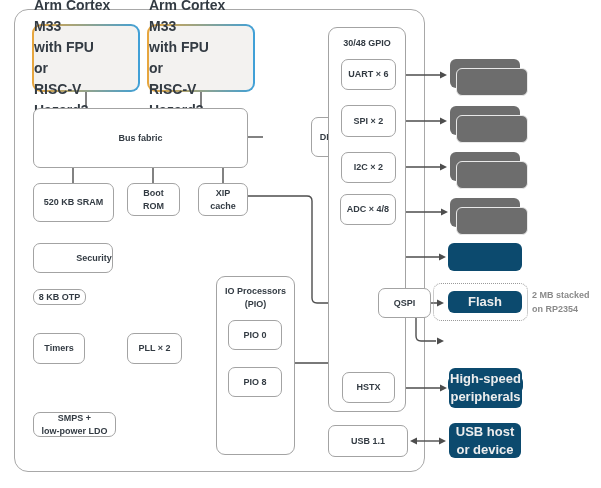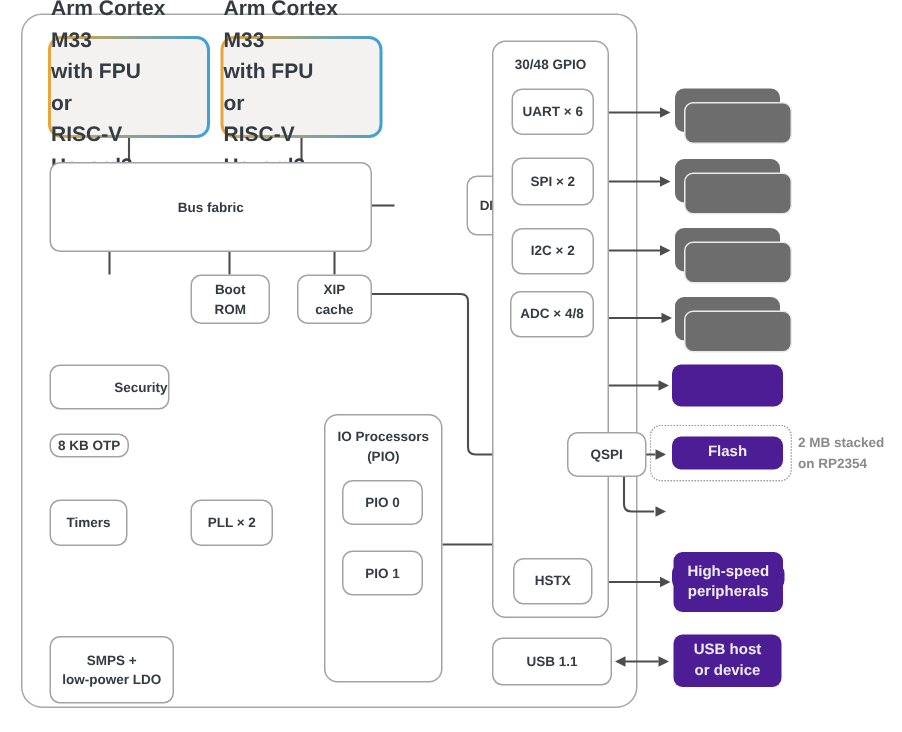--- a/index.html
+++ b/index.html
@@ -8,22 +8,22 @@
   .outline{position:absolute;border:1.4px solid #a8a8a8;border-radius:14px;box-sizing:border-box;background:#fff;}
   .box{position:absolute;background:#ffffff;border:1.4px solid #a3a3a3;border-radius:7px;
     display:flex;align-items:center;justify-content:center;font-size:9px;line-height:1.4;
     text-align:center;white-space:pre-line;box-sizing:border-box;}
   .cpu{position:absolute;border-radius:9px;background:linear-gradient(90deg,#e8a63d,#3fa0d8);
     padding:2px;box-sizing:border-box;}
   .cpu-inner{width:100%;height:100%;background:#f3f2f0;border-radius:7px;display:flex;
     align-items:center;justify-content:center;font-size:14px;line-height:1.5;text-align:left;white-space:pre-line;}
   .sect{position:absolute;border:1.4px solid #a3a3a3;border-radius:9px;box-sizing:border-box;background:#fff;}
   .sect-title{position:absolute;left:0;right:0;text-align:center;font-size:9px;line-height:1.45;white-space:pre-line;}
-  .gray{position:absolute;background:#4c1d95;border-radius:6px;display:flex;align-items:center;
-    justify-content:center;color:#ededed;font-size:10px;line-height:1.35;text-align:center;white-space:pre-line;}
+  .gray{position:absolute;background:#0c4a6e;border-radius:6px;display:flex;align-items:center;
+    justify-content:center;color:#ededed;font-size:13px;line-height:1.35;text-align:center;white-space:pre-line;}
   .stk-back{position:absolute;background:#6d6d6d;border-radius:6px;}
   .stk-front{position:absolute;background:#6d6d6d;border-radius:6px;border:1px solid #e9e9e9;box-sizing:border-box;}
   .dotted{position:absolute;border:1.6px dotted #9a9a9a;border-radius:8px;box-sizing:border-box;}
   .note{position:absolute;color:#8a8a8a;font-size:9px;line-height:1.55;white-space:pre-line;}
   svg.lines{position:absolute;left:0;top:0;pointer-events:none;}
 </style>
 </head>
 <body>
 
 <div class="canvas">
@@ -78,38 +78,39 @@
   <div class="cpu" style="left:147px;top:24px;width:108px;height:68px;">
     <div class="cpu-inner">Arm Cortex M33
 with FPU
 or
 RISC-V Hazard3</div>
   </div>
 
   <div class="box" style="left:33px;top:108px;width:215px;height:60px;">Bus fabric</div>
   <div class="box" style="left:263px;top:117px;width:38px;height:40px;margin-left:48px;">DMA</div>
 
+  <div class="box" style="left:33px;top:183px;width:81px;height:39px;">520 KB SRAM</div>
   <div class="box" style="left:127px;top:183px;width:53px;height:33px;">Boot
 ROM</div>
   <div class="box" style="left:198px;top:183px;width:50px;height:33px;">XIP
 cache</div>
 
   <div class="box" style="left:33px;top:243px;width:80px;height:30px;padding-left:42px;">Security</div>
   <div class="box" style="left:33px;top:289px;width:53px;height:16px;">8 KB OTP</div>
   <div class="box" style="left:33px;top:333px;width:52px;height:31px;">Timers</div>
   <div class="box" style="left:127px;top:333px;width:55px;height:31px;">PLL × 2</div>
-  <div class="box" style="left:33px;top:424px;width:83px;height:45px;">SMPS +
+  <div class="box" style="left:33px;top:412px;width:83px;height:25px;">SMPS +
 low-power LDO</div>
 
   <div class="sect" style="left:216px;top:276px;width:79px;height:179px;">
     <div class="sect-title" style="top:8px;">IO Processors
 (PIO)</div>
   </div>
   <div class="box" style="left:228px;top:320px;width:54px;height:30px;">PIO 0</div>
-  <div class="box" style="left:228px;top:367px;width:54px;height:30px;">PIO 1</div>
+  <div class="box" style="left:228px;top:367px;width:54px;height:30px;">PIO 8</div>
 
   <div class="sect" style="left:328px;top:27px;width:78px;height:385px;">
     <div class="sect-title" style="top:9px;">30/48 GPIO</div>
   </div>
   <div class="box" style="left:341px;top:59px;width:55px;height:31px;">UART × 6</div>
   <div class="box" style="left:341px;top:105px;width:55px;height:32px;">SPI × 2</div>
   <div class="box" style="left:341px;top:152px;width:55px;height:31px;">I2C × 2</div>
   <div class="box" style="left:340px;top:194px;width:56px;height:31px;">ADC × 4/8</div>
   <div class="box" style="left:342px;top:288px;width:53px;height:30px;margin-left:36px;">QSPI</div>
   <div class="box" style="left:342px;top:372px;width:53px;height:31px;">HSTX</div>

